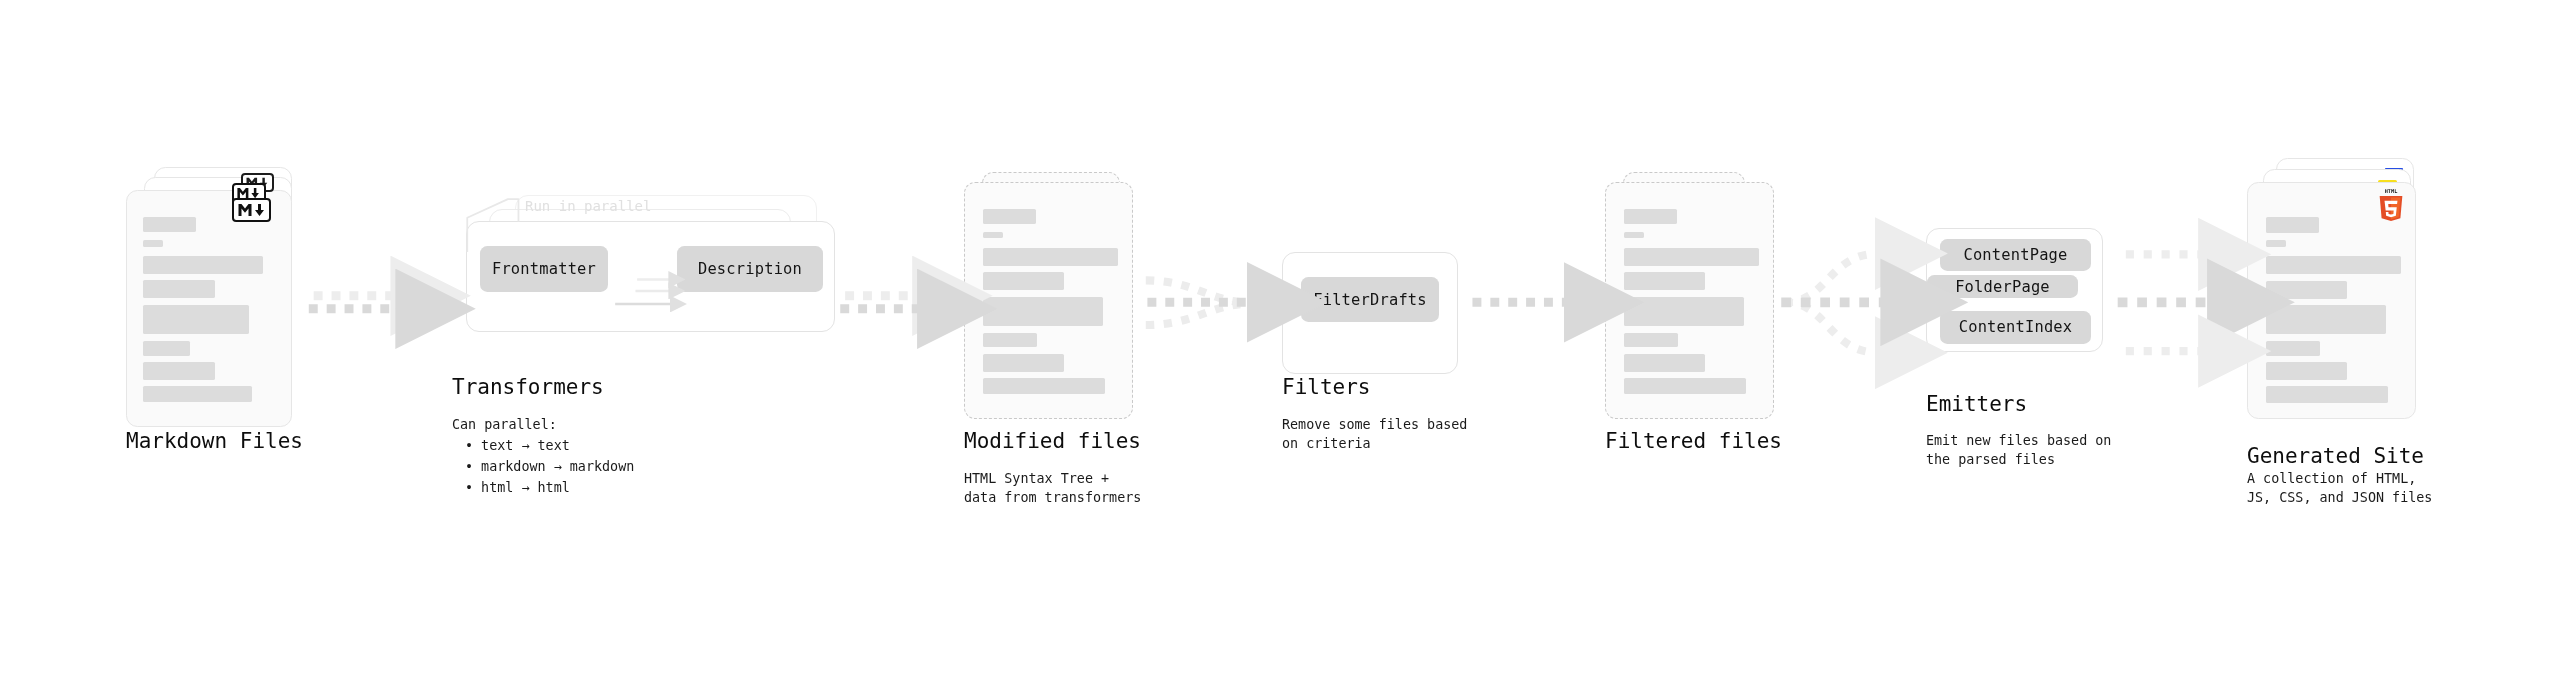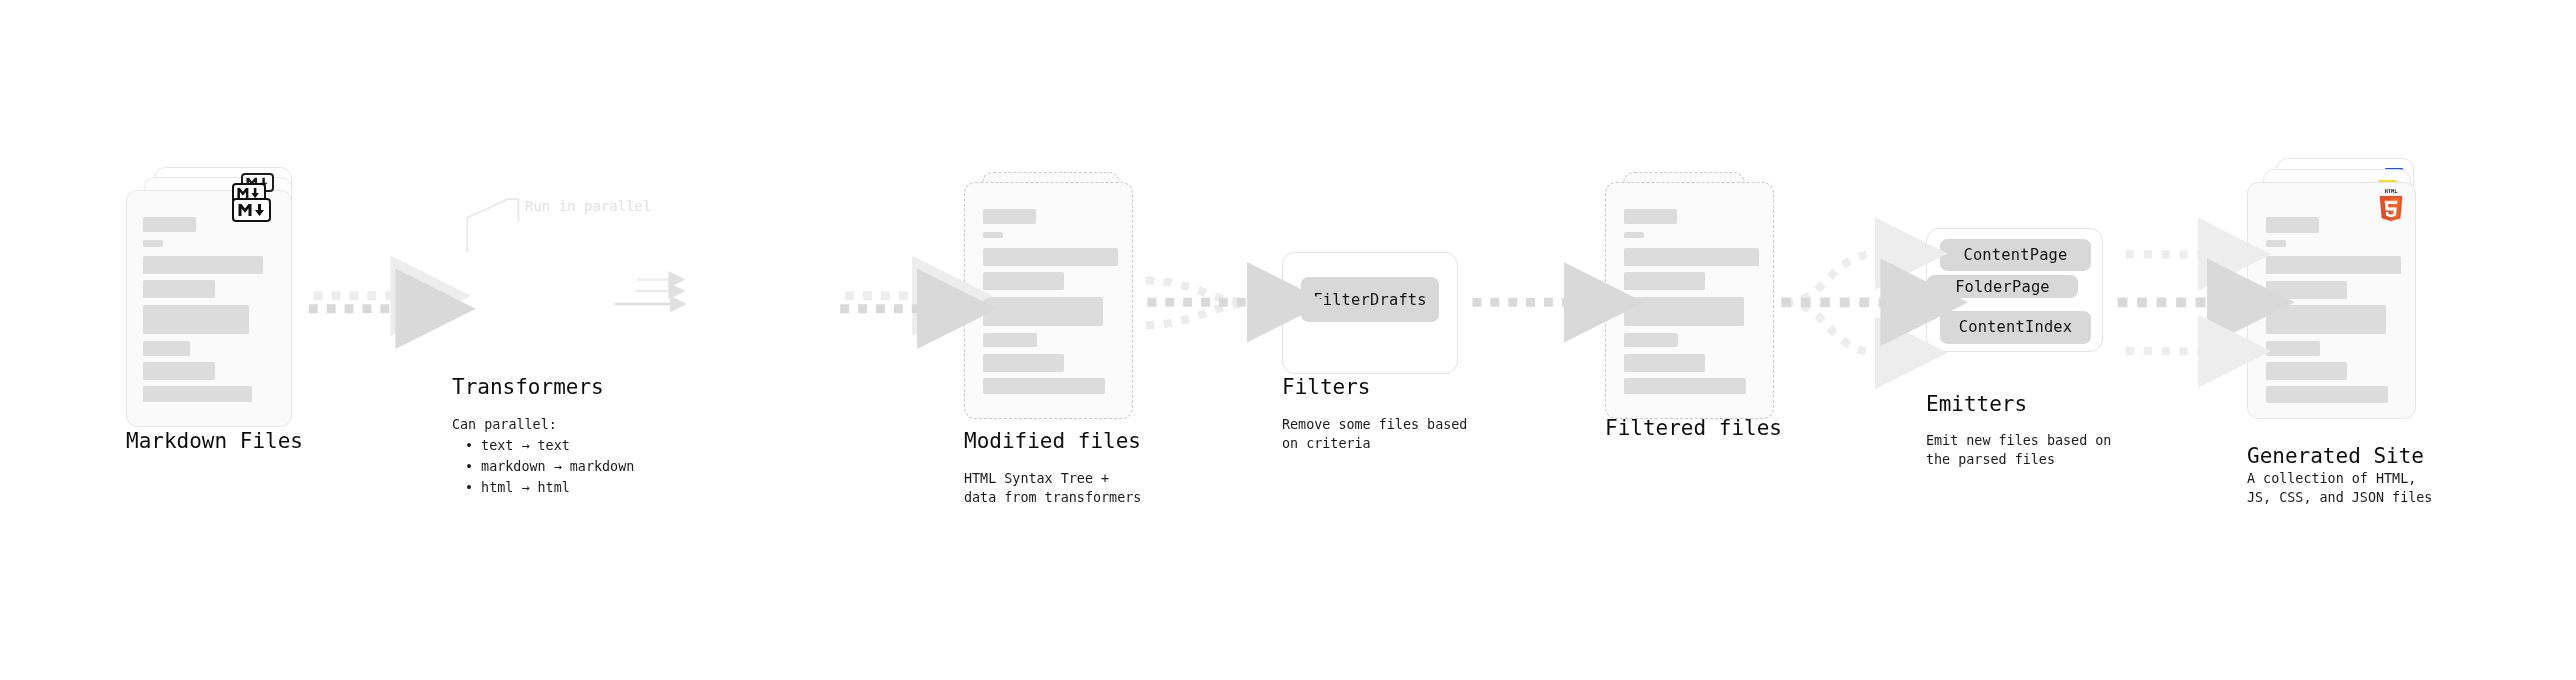--- a/index.html
+++ b/index.html
@@ -112,20 +112,37 @@
       <svg width="28" height="14" viewBox="0 0 28 14">
           <g fill="#111">
         <path d="M0.5 13V1h3l3.5 4.5L10.5 1h3v12h-3V5.6L7 9.8 3.5 5.6V13z"></path>
         <path d="M20 1h3v6h3l-4.5 6L17 7h3z"></path>
           </g>
         </svg>
     </div>
   </div>
   <div class="title" style="left:126px;top:429px;">Markdown Files</div>
 
+  <div class="node" style="left:452px;top:195px;width:382px;height:163px;">
+
+    <div class="stagebox l3" style="left:63px;top:0px;width:302px;height:114px;">
+      <div class="pill faint2" style="left:23px;top:28px;width:110px;height:41px;"></div>
+      <div class="pill faint2" style="left:177px;top:28px;width:110px;height:41px;"></div>
+    </div>
+
+    <div class="stagebox l2" style="left:37px;top:14px;width:302px;height:114px;">
+      <div class="pill faint1" style="left:23px;top:28px;width:110px;height:41px;"></div>
+      <div class="pill faint1" style="left:177px;top:28px;width:110px;height:41px;"></div>
+    </div>
+
+    <div class="stagebox" style="left:14px;top:26px;width:369px;height:111px;">
+      <div class="pill" style="left:13px;top:24.4px;width:128px;height:46px;">Frontmatter</div>
+      <div class="pill" style="left:210px;top:24.4px;width:146px;height:46px;">Description</div>
+    </div>
+  </div>
   <div class="parallel-label" style="left:525px;top:198px;">Run in parallel</div>
   <div class="title" style="left:452px;top:375px;">Transformers</div>
   <div class="sub" style="left:452px;top:416px;">Can parallel:</div>
   <div class="sub" style="left:465px;top:437px;">• text → text</div>
   <div class="sub" style="left:465px;top:458px;">• markdown → markdown</div>
   <div class="sub" style="left:465px;top:479px;">• html → html</div>
 
   <div class="filestack" style="left:964px;top:172px;width:175px;height:254px;">
     <div class="sheet dashed" style="left:18px;top:0px;width:138px;height:41px;"></div>
     <div class="sheet dashed" style="left:0px;top:9.8px;width:169px;height:237px;">
@@ -156,21 +173,21 @@
       <div class="skel" style="left:18px;top:26px;width:53px;height:15.4px;"></div>
       <div class="skel" style="left:18px;top:49px;width:19.5px;height:6.5px;"></div>
       <div class="skel" style="left:18px;top:65px;width:135px;height:18px;"></div>
       <div class="skel" style="left:18px;top:89px;width:81px;height:18px;"></div>
       <div class="skel" style="left:18px;top:114px;width:120px;height:29px;"></div>
       <div class="skel" style="left:18px;top:150px;width:54px;height:14.6px;"></div>
       <div class="skel" style="left:18px;top:171px;width:81px;height:18px;"></div>
       <div class="skel" style="left:18px;top:195px;width:122px;height:16.3px;"></div>
     </div>
   </div>
-  <div class="title" style="left:1605px;top:416px;text-align:right;">Filtered files</div>
+  <div class="title" style="left:1605px;top:429px;text-align:right;">Filtered files</div>
 
   <div class="stagebox" style="left:1926px;top:228px;width:177px;height:124px;">
     <div class="pill" style="left:13px;top:9.8px;width:151px;height:32.5px;">ContentPage</div>
     <div class="pill" style="left:0;top:46px;width:151px;height:23px;">FolderPage</div>
     <div class="pill" style="left:13px;top:82px;width:151px;height:32.5px;">ContentIndex</div>
   </div>
   <div class="title" style="left:1926px;top:392px;">Emitters</div>
   <div class="sub" style="left:1926px;top:432px;">Emit new files based on
 the parsed files</div>
 

